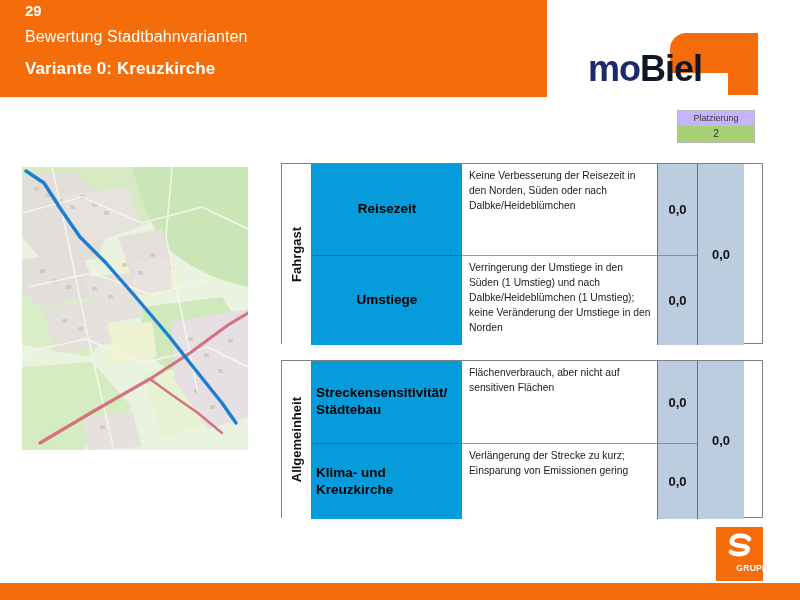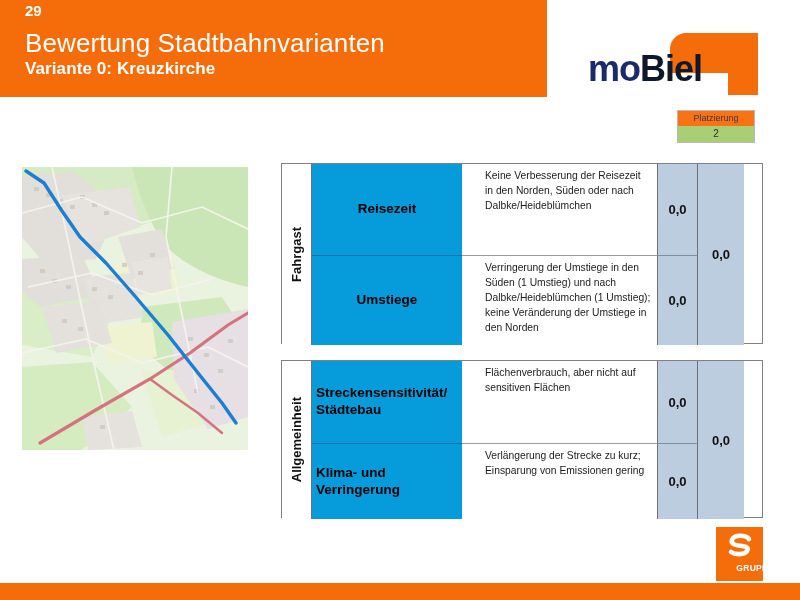--- a/index.html
+++ b/index.html
@@ -12,21 +12,21 @@
   }
   .slide{position:absolute;inset:0;background:#fff;}
 
   
   .header-bar{
     position:absolute;left:0;top:0;width:547px;height:97px;
     background:#f56c0a;
   }
   .title-line1{
     position:absolute;left:25px;top:28px;
-    font-size:26px;color:#ffffff;font-weight:400;letter-spacing:.1px;
+    font-size:16px;color:#ffffff;font-weight:400;letter-spacing:.1px;
     white-space:nowrap;
   }
   .title-line2{
     position:absolute;left:25px;top:59px;
     font-size:17px;color:#ffffff;font-weight:bold;letter-spacing:.1px;
     white-space:nowrap;
   }
 
   
   .mobiel-logo{position:absolute;left:588px;top:33px;width:185px;height:68px;}
@@ -42,21 +42,21 @@
   .mb-text{
     position:absolute;left:0;top:18px;
     font-size:36px;font-weight:bold;color:#1b2a6b;
     letter-spacing:-1px;line-height:1;
   }
   .mb-text .w{color:#0f172a;}
 
   
   .platz-badge{
     position:absolute;left:677px;top:110px;width:78px;height:33px;
-    border:1px solid #b9b9b9;background:#f97316;box-sizing:border-box;
+    border:1px solid #b9b9b9;background:#c4b5fd;box-sizing:border-box;
   }
   .platz-label{
     height:15px;line-height:15px;text-align:center;
     font-size:9px;color:#3a3a3a;
   }
   .platz-value{
     height:16px;line-height:16px;text-align:center;
     background:#a9cf74;color:#2d2d2d;font-size:10px;
   }
 
@@ -99,21 +99,21 @@
     text-align:left;
     color:#000000;font-weight:bold;font-size:13.5px;line-height:1.25;
     padding:0 4px;box-sizing:border-box;
   }
   .crit-cell.r1{grid-row:1;border-bottom:1px solid #1a6fa8;}
   .crit-cell.r2{grid-row:2;}
   .desc-cell{
     grid-column:3;
     background:#ffffff;
     font-size:10.3px;color:#1a1a1a;line-height:1.45;
-    padding:5px 6px 0 23px;box-sizing:border-box;
+    padding:5px 6px 0 7px;box-sizing:border-box;
     border-right:1px solid #707070;
   }
   .desc-cell.r1{grid-row:1;border-bottom:1px solid #9a9a9a;}
   .desc-cell.r2{grid-row:2;}
   .score-cell{
     grid-column:4;background:#bccddf;
     display:flex;align-items:center;justify-content:center;
     font-size:13px;font-weight:bold;color:#111111;
     border-right:1px solid #707070;
   }
@@ -254,21 +254,21 @@
     <div class="total-cell">0,0</div>
   </div>
 
   <div class="eval-table" id="table-allgemein">
     <div class="cat-cell">
       <span class="cat-text">Allgemeinheit</span>
     </div>
     <div class="crit-cell r1">Streckensensitivität/ Städtebau</div>
     <div class="desc-cell r1">Flächenverbrauch, aber nicht auf sensitiven Flächen</div>
     <div class="score-cell r1">0,0</div>
-    <div class="crit-cell r2">Klima- und Verringerung</div>
+    <div class="crit-cell r2">Klima- und Kreuzkirche</div>
     <div class="desc-cell r2">Verlängerung der Strecke zu kurz; Einsparung von Emissionen gering</div>
     <div class="score-cell r2">0,0</div>
     <div class="total-cell">0,0</div>
   </div>
 
   <div class="sgruppe">
     <div class="sg-s">
       <svg width="30" height="30" viewBox="0 0 30 30" xmlns="http://www.w3.org/2000/svg">
         <path d="M24,8 C21,4 9,3 7,9 C5.5,13.5 12,14.5 17,15 C22,15.5 24,17 22,20 C19.5,24 10,24 6,21" stroke="#ffffff" stroke-width="4.6" fill="none" stroke-linecap="round"></path>
       </svg>

